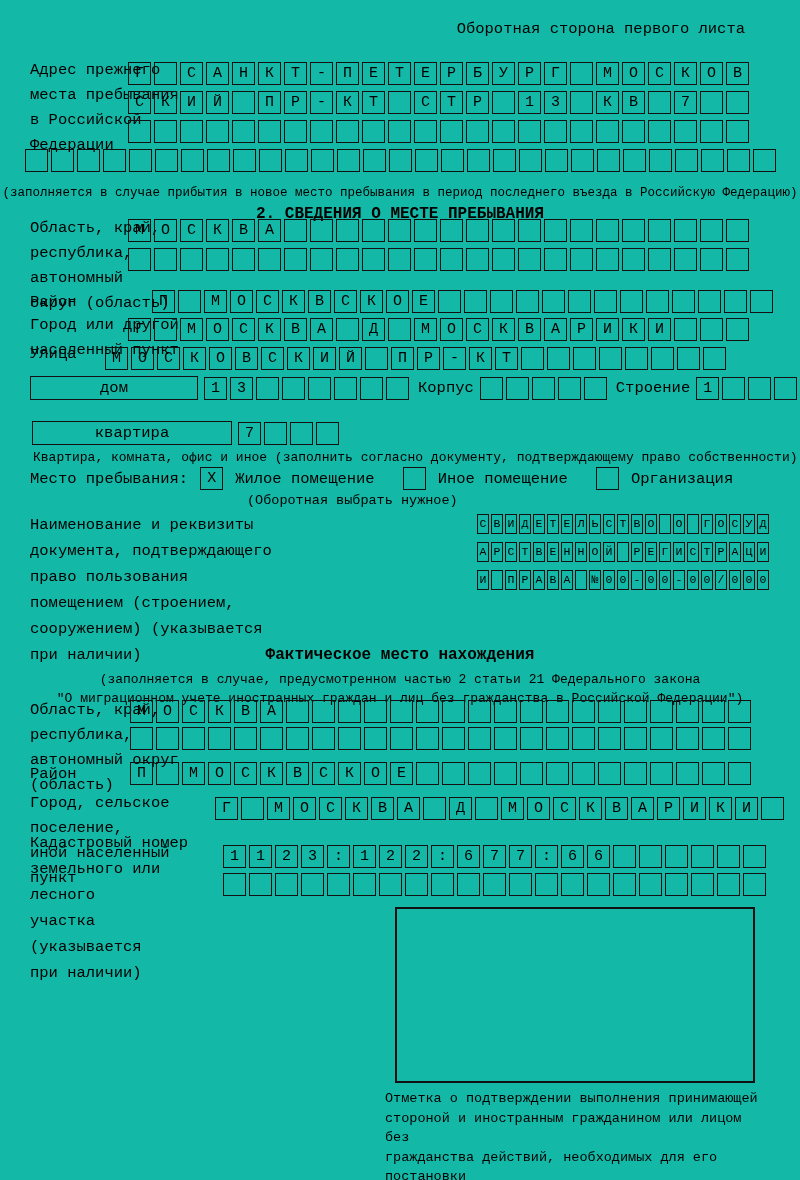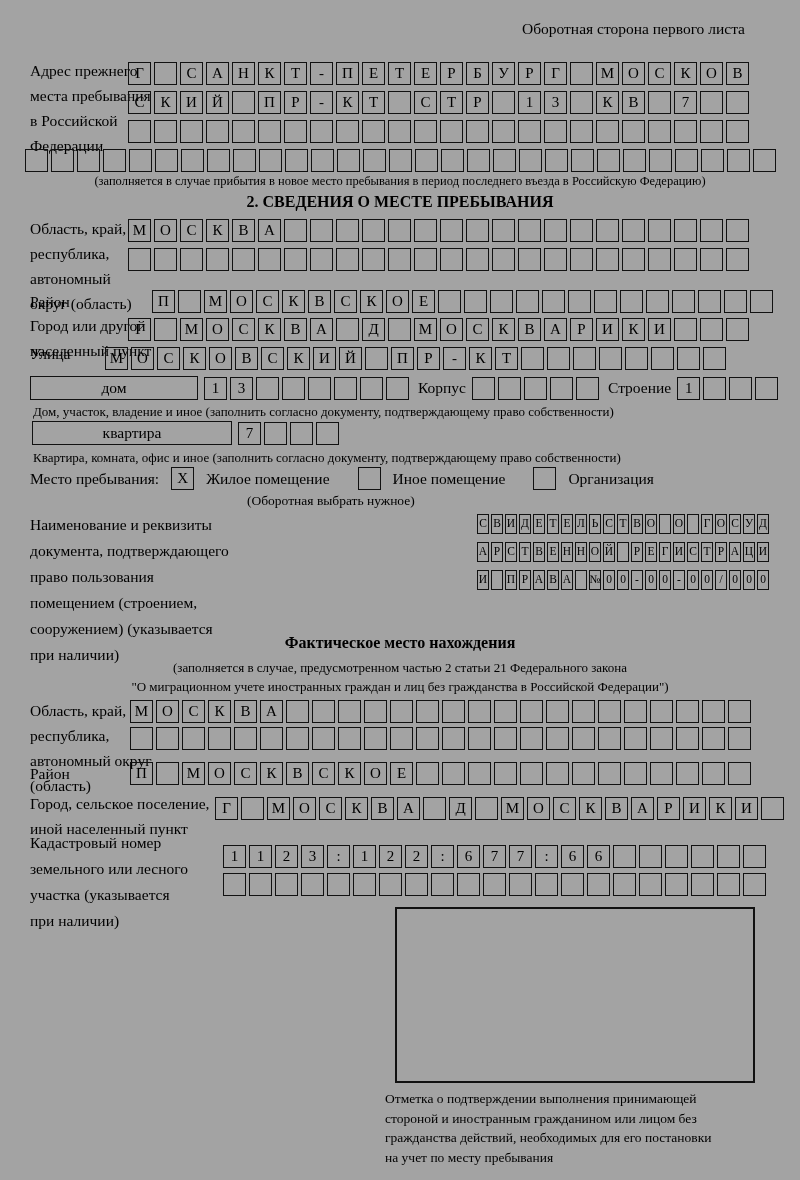--- a/index.html
+++ b/index.html
@@ -1,30 +1,30 @@
 <!DOCTYPE html>
 <html><head>
 <meta charset="utf-8">
 <style>
   html,body{margin:0;padding:0;background:#fff;}
-  .page{position:relative;width:800px;height:1180px;background:#a3a3a3;
-        font-family:Liberation Serif, serif;color:#000;overflow:hidden;}
+  .page{position:relative;width:800px;height:1180px;background:#14b8a6;
+        font-family:Liberation Mono, monospace;color:#000;overflow:hidden;}
   .abs{position:absolute;}
   .label{font-size:15.5px;line-height:25px;white-space:pre-line;}
   .label.tight{line-height:26px;}
   .lbl-inline{font-size:15.5px;white-space:nowrap;}
   .cells{display:flex;}
   .cell{flex:0 0 auto;width:23px;height:23px;margin-right:3px;border:1.7px solid #111;
         box-sizing:border-box;display:flex;align-items:center;justify-content:center;
         font-size:15px;line-height:1;}
   .cells.small .cell{width:12px;height:20px;margin-right:2px;border-width:1.4px;font-size:11.5px;}
   .checkcell{width:23px;height:23px;border:1.7px solid #111;box-sizing:border-box;
         display:flex;align-items:center;justify-content:center;font-size:15px;}
   .note{font-size:12.5px;white-space:nowrap;}
-  .center{left:0;right:0;text-align:center;}
+  .center{left:0;right:0;text-align:center;margin-top:12px;}
   .title{font-weight:bold;font-size:16px;white-space:nowrap;}
   .hrow{display:flex;align-items:center;gap:6px;font-size:15.5px;}
   .typebox{height:24px;border:1.7px solid #111;box-sizing:border-box;display:flex;
         align-items:center;justify-content:center;font-size:15.5px;flex:0 0 auto;}
   .stampbox{border:2px solid #111;box-sizing:border-box;}
   .opt{display:flex;align-items:center;gap:12px;margin-left:22px;}
   .confirm{font-size:13.5px;line-height:19.5px;text-align:left;white-space:pre-line;}
 </style>
 </head>
 <body>
@@ -313,21 +313,20 @@
         <span class="cell"></span>
       </div>
     <span class="lbl-inline">Строение</span>
     <div class="cells">
         <span class="cell">1</span>
         <span class="cell"></span>
         <span class="cell"></span>
         <span class="cell"></span>
       </div>
   </div>
-  <div class="abs note" style="left:33px;top:404px;font-size:13px;">Дом, участок, владение и иное (заполнить согласно документу, подтверждающему право собственности)</div>
 
   <div class="abs hrow" style="left:32px;top:421px;">
     <div class="typebox" style="width:200px;">квартира</div>
     <div class="cells">
         <span class="cell">7</span>
         <span class="cell"></span>
         <span class="cell"></span>
         <span class="cell"></span>
       </div>
   </div>

